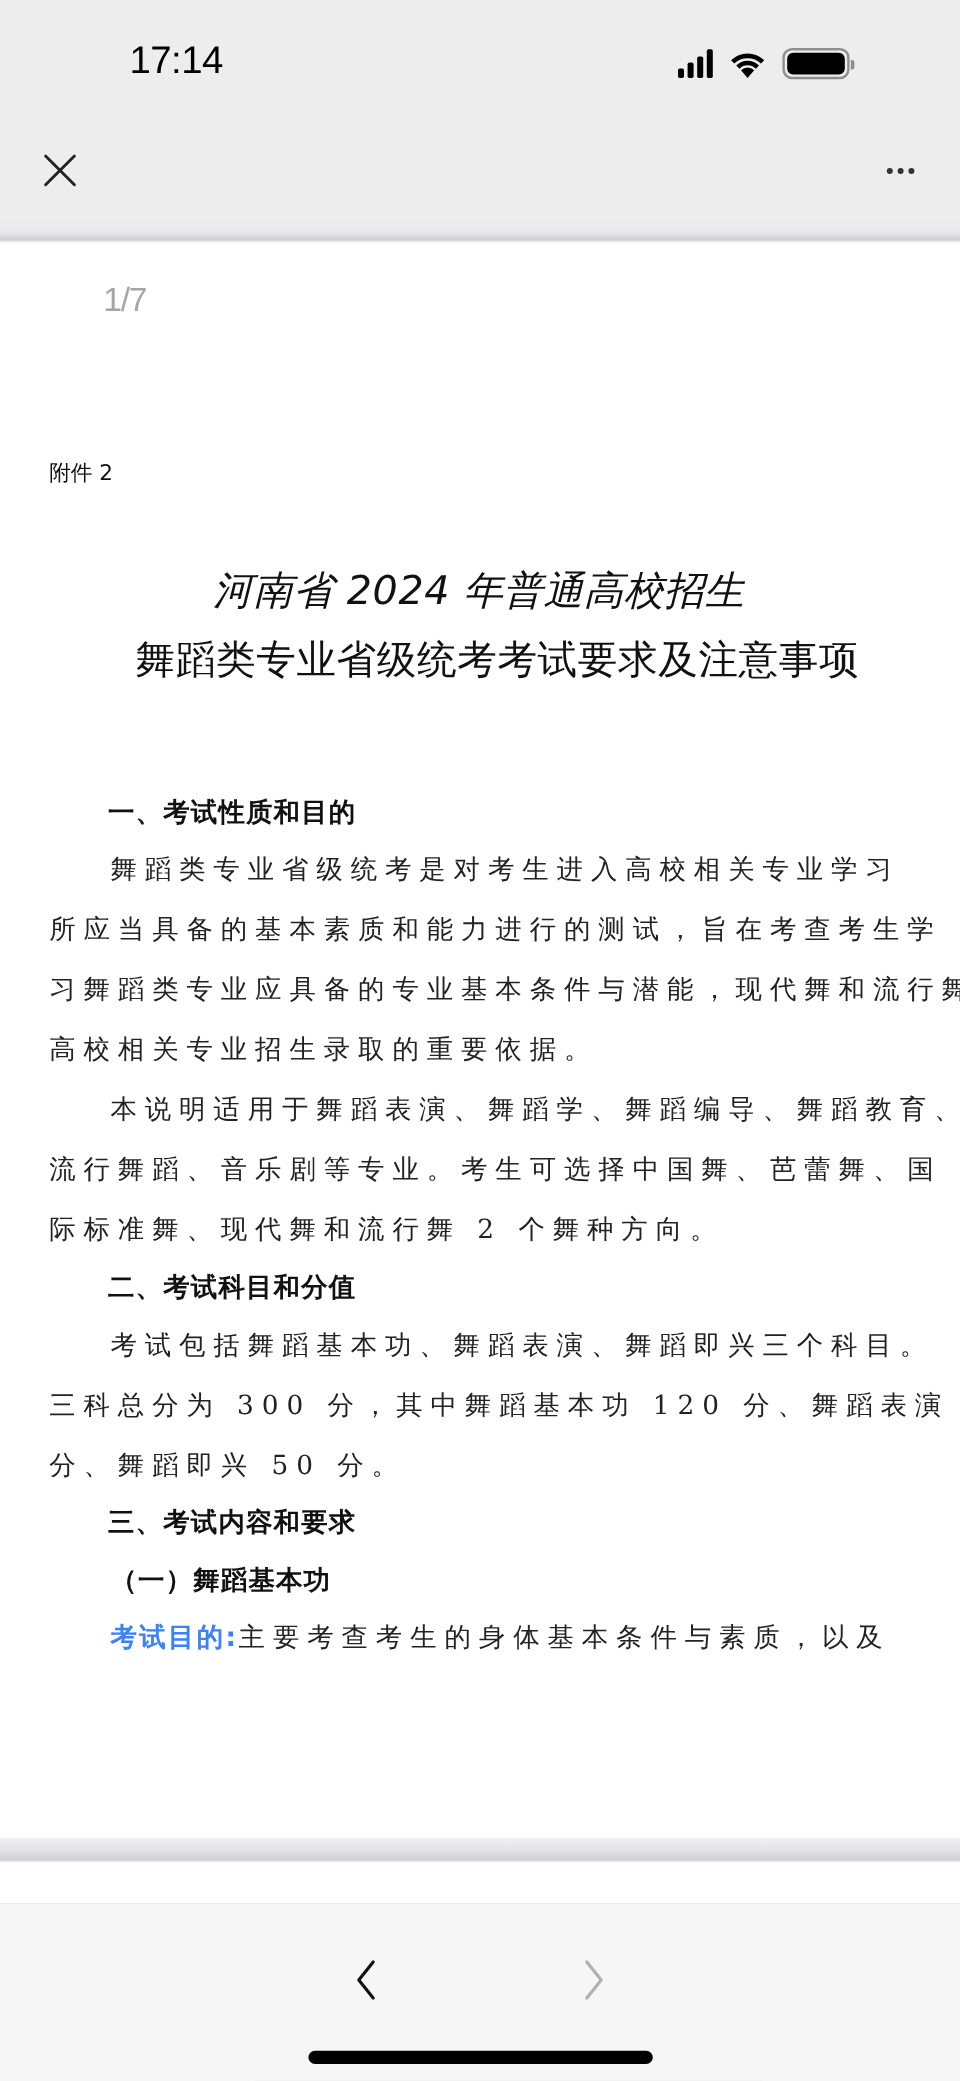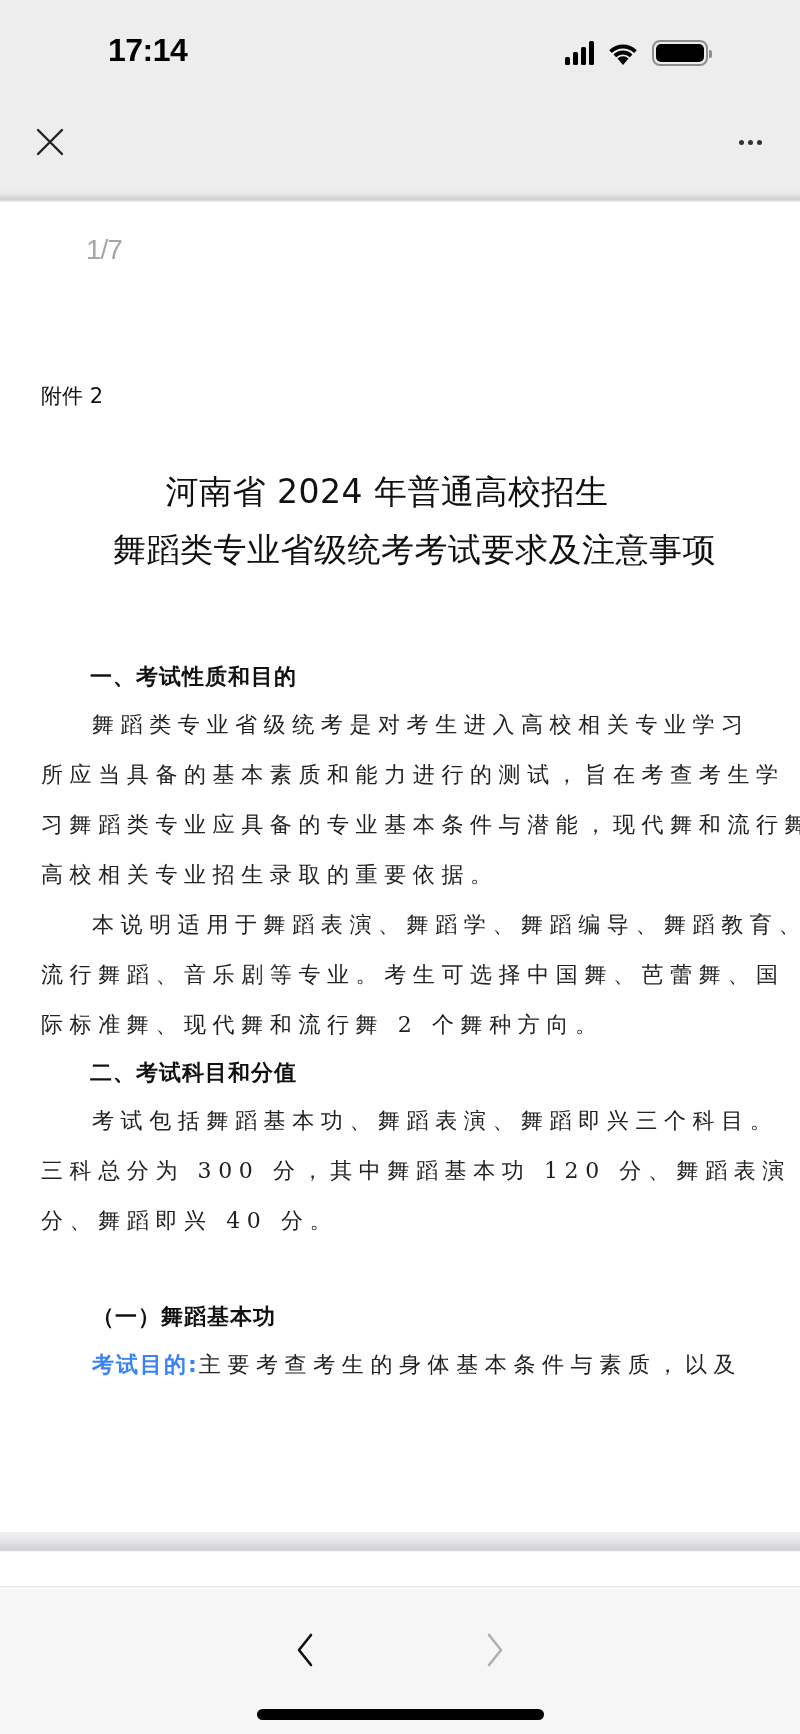--- a/index.html
+++ b/index.html
@@ -1,21 +1,21 @@
 <!DOCTYPE html>
 <html><head>
   <meta charset="utf-8">
   <style>
     * { margin: 0; padding: 0; box-sizing: border-box; }
     html, body { width: 800px; height: 1734px; overflow: hidden; background: #ededed; }
     body { position: relative; font-family: "DejaVu Sans", "Liberation Sans", sans-serif; color: #000; }
 
     
     .status-bar { position: absolute; left: 0; top: 0; width: 800px; height: 100px; background: #ededed; }
-    .status-time { position: absolute; left: 108px; top: 32px; font-family: "Liberation Sans", sans-serif; font-weight: bold; font-size: 32px; letter-spacing: -0.5px; color: #000; }
+    .status-time { position: absolute; left: 108px; top: 32px; font-family: "Liberation Sans", sans-serif; font-weight: normal; font-size: 32px; letter-spacing: -0.5px; color: #000; }
     .status-icons { position: absolute; left: 565px; top: 38px; height: 30px; display: flex; align-items: center; gap: 12px; }
     .signal { display: flex; align-items: flex-end; gap: 3px; height: 24px; }
     .signal span { display: block; width: 5px; background: #000; border-radius: 1.5px; }
     .battery { position: relative; width: 56px; height: 26px; border: 2px solid #8e8e8e; border-radius: 8px; padding: 2px; }
     .battery .fill { width: 100%; height: 100%; background: #000; border-radius: 5px; }
     .battery .tip { position: absolute; right: -6px; top: 8px; width: 3px; height: 8px; background: #8e8e8e; border-radius: 0 2px 2px 0; }
 
     
     .nav-bar { position: absolute; left: 0; top: 100px; width: 800px; height: 100px; background: #ededed; }
     .close-btn { position: absolute; left: 30px; top: 22px; width: 40px; height: 40px; cursor: pointer; }
@@ -23,23 +23,23 @@
     .more-btn { top: 30px; width: 40px; height: 24px; display: flex; align-items: center; justify-content: center; gap: 4px; cursor: pointer; }
     .more-btn span { display: block; width: 5px; height: 5px; background: #333; border-radius: 50%; }
 
     .shadow-band { position: absolute; left: 0; top: 180px; width: 800px; height: 22px;
       background: linear-gradient(#efeff1 0%, #e9e9ec 60%, #cfcfd2 90%, #f4f4f6 100%); }
 
     
     .doc-page { position: absolute; left: 0; top: 202px; width: 800px; height: 1330px; background: #fff; }
     .page-indicator { position: absolute; left: 86px; top: 32px; font-family: "Liberation Sans", sans-serif; font-size: 28px; color: #a6a6a6; letter-spacing: -1px; }
 
-    .attachment { position: absolute; left: 41px; top: 180px; font-size: 21px; color: #111; }
+    .attachment { position: absolute; left: 41px; top: 180px; font-size: 18px; color: #111; }
     .title { position: absolute; left: 0; width: 716px; text-align: center; font-size: 33px; color: #111; letter-spacing: 0.5px; }
-    .title.l1 { top: 268px; left: 4px; width: 766px; }
+    .title.l1 { top: 268px; left: 16px; width: 766px; font-style: italic; }
     .title.l2 { top: 326px; left: 0; width: 716px; text-align: right; }
 
     .h1 { position: absolute; left: 90px; font-size: 22px; font-weight: bold; color: #111; letter-spacing: 1px; }
     .para { position: absolute; left: 41px; font-family: "DejaVu Serif", "Liberation Serif", serif; font-size: 22px; color: #222; letter-spacing: 6.6px; white-space: nowrap; }
     .para.indent { left: 92px; }
     .h2 { position: absolute; left: 100px; font-size: 22px; font-weight: bold; color: #111; letter-spacing: 1px; }
     .bold-lead { font-family: "DejaVu Sans", sans-serif; font-weight: bold; letter-spacing: 2px; color: #3b82f6; }
 
     .page-gap { position: absolute; left: 0; top: 1532px; width: 800px; height: 20px;
       background: linear-gradient(#f0f0f2 0%, #e3e3e8 50%, #cfcfd3 90%, #fff 100%); }
@@ -103,22 +103,23 @@
   <div class="para" style="top:558px">所应当具备的基本素质和能力进行的测试，旨在考查考生学</div>
   <div class="para" style="top:608px">习舞蹈类专业应具备的专业基本条件与潜能，现代舞和流行舞</div>
   <div class="para" style="top:658px">高校相关专业招生录取的重要依据。</div>
   <div class="para indent" style="top:708px">本说明适用于舞蹈表演、舞蹈学、舞蹈编导、舞蹈教育、</div>
   <div class="para" style="top:758px">流行舞蹈、音乐剧等专业。考生可选择中国舞、芭蕾舞、国</div>
   <div class="para" style="top:808px">际标准舞、现代舞和流行舞 2 个舞种方向。</div>
 
   <div class="h1" style="top:856px">二、考试科目和分值</div>
   <div class="para indent" style="top:904px">考试包括舞蹈基本功、舞蹈表演、舞蹈即兴三个科目。</div>
   <div class="para" style="top:954px">三科总分为 300 分，其中舞蹈基本功 120 分、舞蹈表演 150</div>
-  <div class="para" style="top:1004px">分、舞蹈即兴 40 分。</div>
+  <div class="para" style="top:1004px">分、舞蹈即兴 50 分。</div>
 
+  <div class="h1" style="top:1052px">三、考试内容和要求</div>
   <div class="h2" style="top:1100px; left:92px;">（一）舞蹈基本功</div>
   <div class="para indent" style="top:1148px">
     <span class="bold-lead">考试目的:</span><span>主要考查考生的身体基本条件与素质，以及</span>
   </div>
 </div>
 
 <div class="page-gap"></div>
 <div class="next-page"></div>
 
 <div class="bottom-bar">

